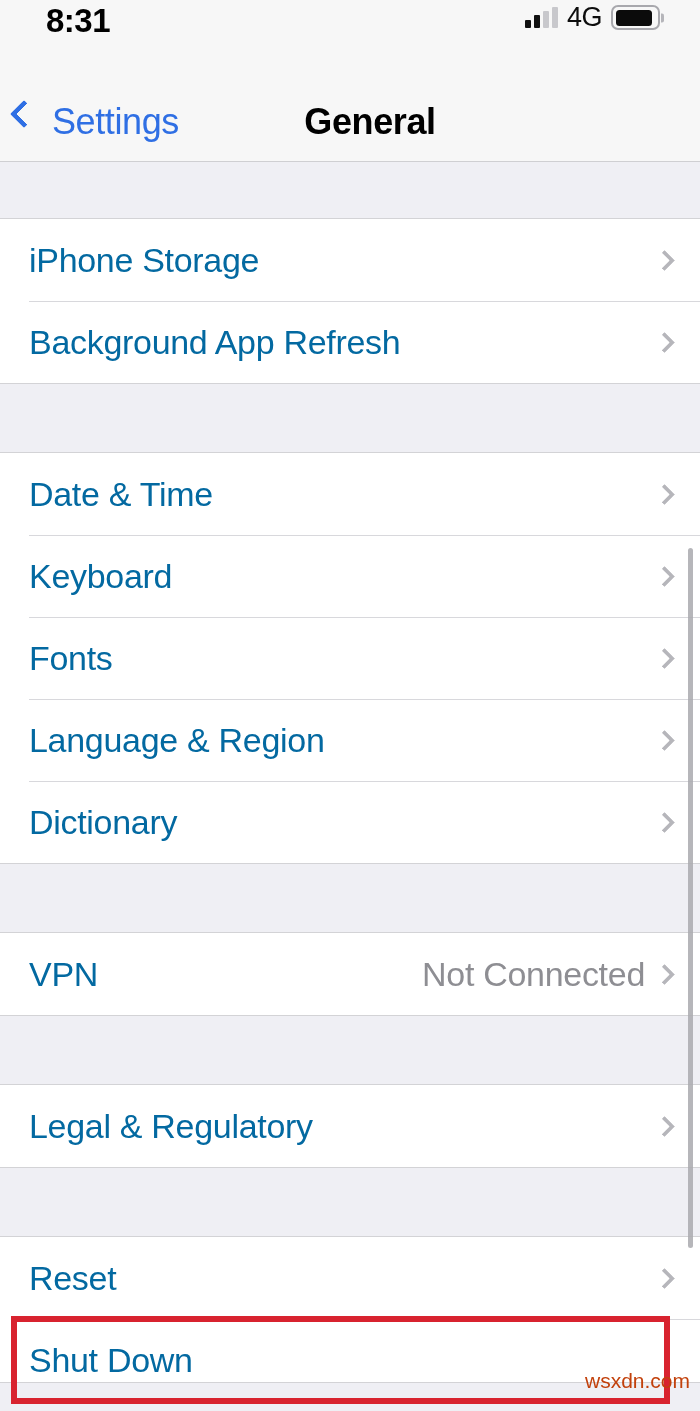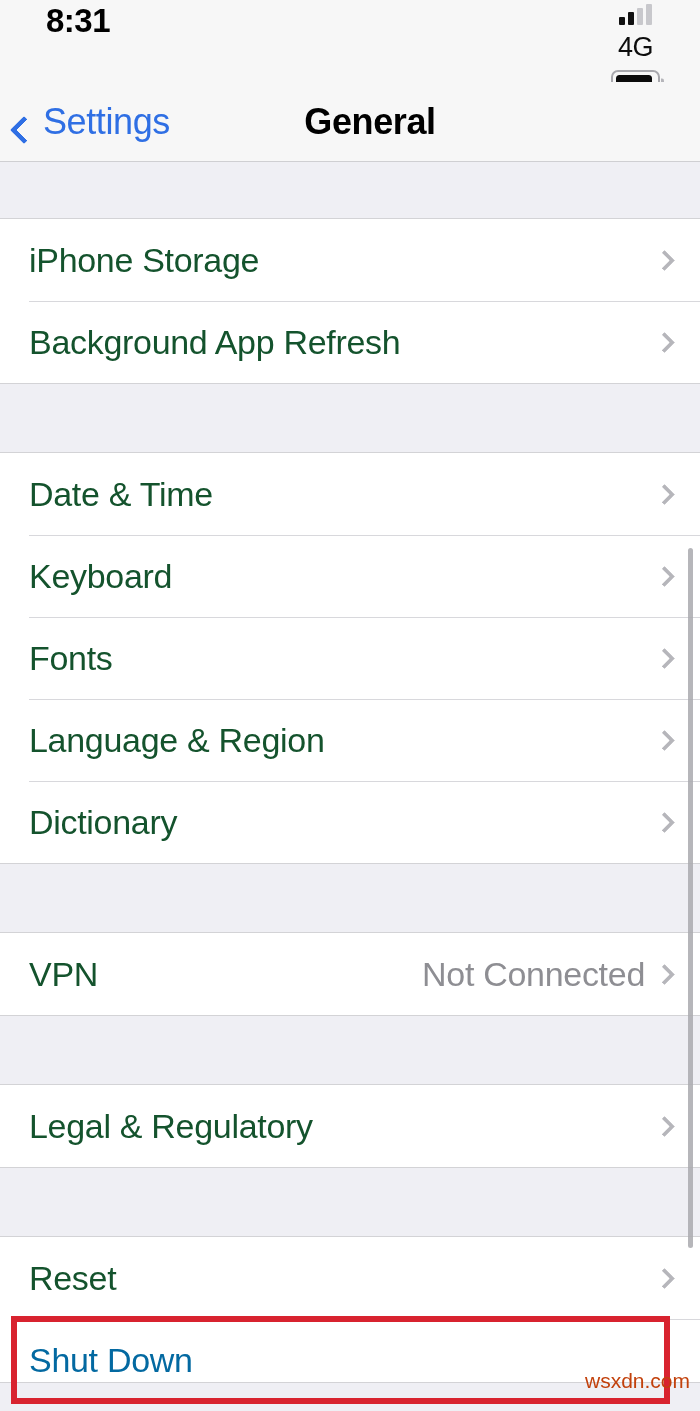--- a/index.html
+++ b/index.html
@@ -33,21 +33,20 @@
     color:#000;
     letter-spacing:-0.5px;
     line-height:1;
     padding-top:4px;
   }
   .status-right {
     display:flex;
     align-items:center;
     gap:9px;
     padding-top:4px;
-    flex-direction:column;
   }
   .signal {
     display:flex;
     align-items:flex-end;
     gap:3px;
     height:21px;
   }
   .signal i { display:block; width:6px; border-radius:1px; background:#c8c8cc; }
   .signal i.on { background:#111; }
   .signal i:nth-child(1){ height:8px; }
@@ -86,22 +85,22 @@
     background:#f7f7f7;
     border-bottom:1px solid #cfcfd2;
     display:flex;
     align-items:center;
   }
   .back-btn {
     position:absolute;
     left:14px; top:50%;
     transform:translateY(-50%);
     display:flex;
-    align-items:flex-end;
-    gap:7px;
+    align-items:flex-start;
+    gap:16px;
     cursor:pointer;
   }
   .back-chev {
     display:block;
     width:20px; height:20px;
     border-left:5px solid #2f6fe4;
     border-bottom:5px solid #2f6fe4;
     transform:rotate(45deg);
     margin-right:2px;
     border-radius:1.5px;
@@ -146,21 +145,21 @@
   }
   .row + .row::before {
     content:"";
     position:absolute;
     left:29px; right:0; top:0;
     height:1px;
     background:#d8d8dc;
   }
   .row-label {
     font-size:34px;
-    color:#14532d;
+    color:#0369a1;
     letter-spacing:-0.3px;
     line-height:1;
     flex:0 0 auto;
   }
   .row-label.blue { color:#2f6fe4; }
   .row-spacer { flex:1 1 auto; }
   .row-value {
     font-size:34px;
     color:#8e8e93;
     letter-spacing:-0.3px;

